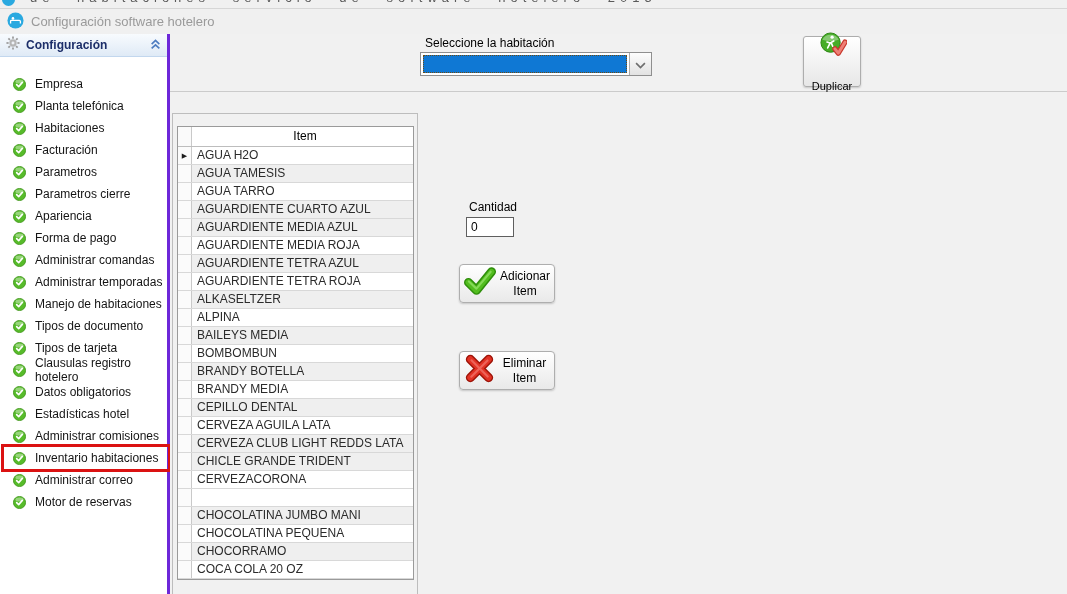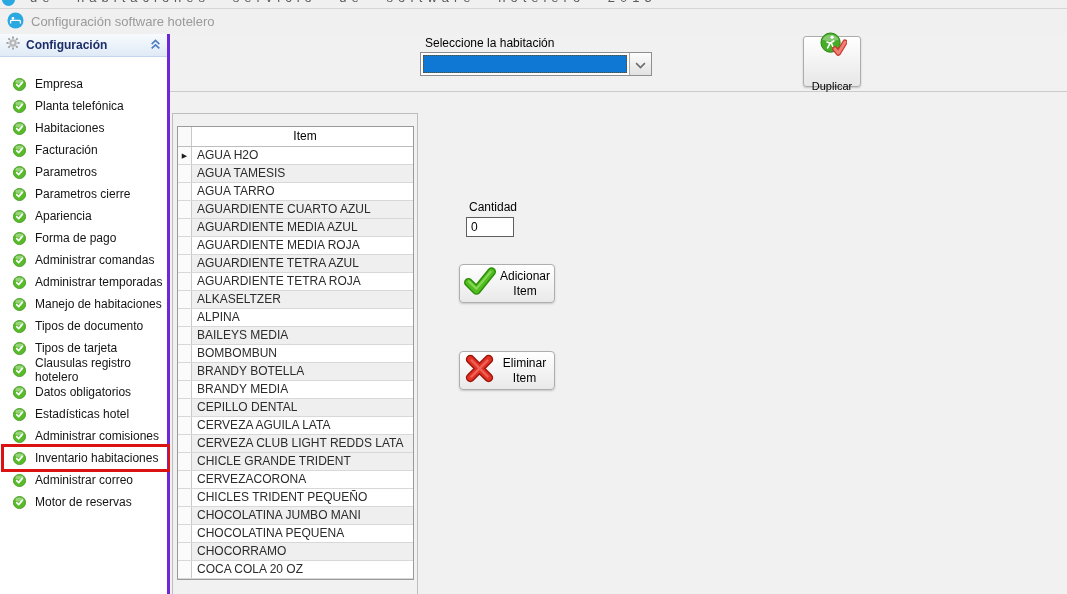--- a/index.html
+++ b/index.html
@@ -453,21 +453,20 @@
           <div class="t-row alt">
             <div class="sel"></div>
             <div class="cell">CHICLE GRANDE TRIDENT</div>
           </div>
           <div class="t-row">
             <div class="sel"></div>
             <div class="cell">CERVEZACORONA</div>
           </div>
           <div class="t-row">
             <div class="sel"></div>
-            <div class="cell">CHICLES TRIDENT PEQUEÑO</div>
           </div>
           <div class="t-row alt">
             <div class="sel"></div>
             <div class="cell">CHOCOLATINA JUMBO MANI</div>
           </div>
           <div class="t-row">
             <div class="sel"></div>
             <div class="cell">CHOCOLATINA PEQUENA</div>
           </div>
           <div class="t-row alt">

